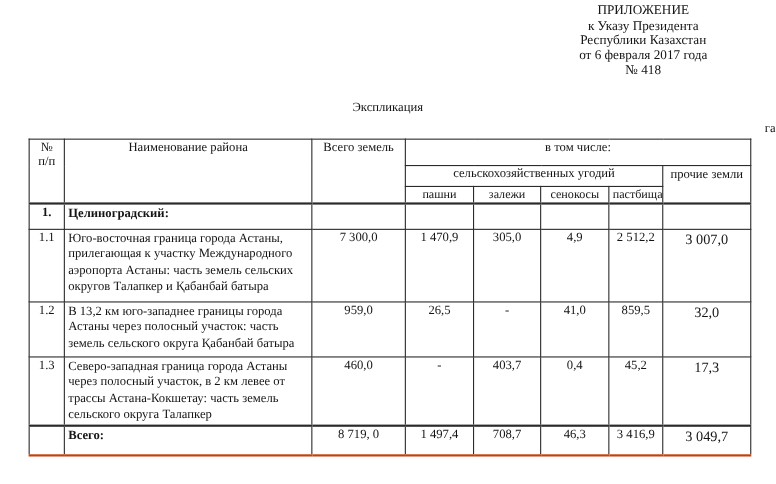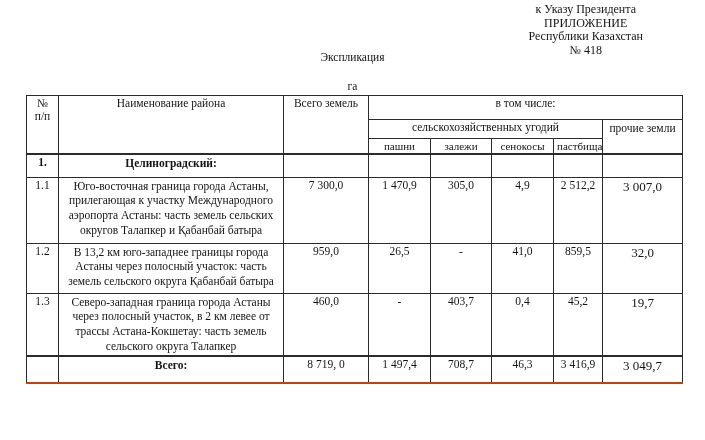--- a/index.html
+++ b/index.html
@@ -18,28 +18,28 @@
   .decree-ref {
     position: absolute;
     top: 3px;
     right: 62px;
     text-align: center;
     font-size: 12px;
     line-height: 13.5px;
     white-space: nowrap;
   }
   .doc-title {
-    margin-top: 50px;
+    margin-top: 91px;
     text-align: center;
     font-size: 11.5px;
     line-height: 14px;
   }
   .unit-label {
-    margin-top: 16px;
-    text-align: center;
+    margin-top: 6px;
+    text-align: right;
     font-size: 11.5px;
     line-height: 13px;
   }
   table.expl {
     border-collapse: collapse;
     table-layout: fixed;
     width: 656px;
     margin-left: 26px;
     margin-top: 2px;
     font-size: 11.5px;
@@ -57,39 +57,40 @@
   th.top-align { vertical-align: top; padding-top: 3px; }
   th.mid { vertical-align: middle; margin-left: 24px; }
   tr.h1 { height: 24px; }
   tr.h2 { height: 19px; }
   tr.h3 { height: 15px; font-size: 11px; }
   th.prochie { vertical-align: middle; line-height: 14px; margin-top: 38px; }
   
   tbody tr:first-child td { border-top: 2px solid #2b2b2b; }
   
   td.c-num { text-align: center; padding-top: 3px; }
-  td.c-name { padding-left: 5px; padding-top: 3px; line-height: 14.8px; text-align: center; }
+  td.c-name { padding-left: 5px; padding-top: 3px; line-height: 14.8px; }
   td.c-val { text-align: center; padding-top: 3px; }
   td.c-last { text-align: center; font-size: 13px; padding-top: 4px; }
   tr.r-section { height: 23px; }
   tr.r-section td { font-weight: bold; }
   tr.r-11 { height: 66px; }
   tr.r-12 { height: 50px; }
   tr.r-13 { height: 62px; }
   tr.r-total { height: 27px; }
   tr.r-total td { border-top: 2px solid #2b2b2b; border-bottom: 2px solid #c2410c; }
   tr.r-total td.c-name { font-weight: bold; }
 </style>
 </head>
 <body>
 
 <div class="decree-ref">
+  <div>ПРИЛОЖЕНИЕ</div>
   <div>к Указу Президента</div>
-  <div>ПРИЛОЖЕНИЕ</div>
   <div>Республики Казахстан</div>
+  <div>от  6 февраля 2017 года</div>
   <div>№ 418</div>
 </div>
 
 <div class="doc-title">
   <div>Экспликация</div>
 </div>
 
 <div class="unit-label">га</div>
 
 <table class="expl">
@@ -154,21 +155,21 @@
       <td class="c-last">32,0</td>
     </tr>
     <tr class="r-13">
       <td class="c-num">1.3</td>
       <td class="c-name">Северо-западная граница города Астаны через полосный участок, в 2 км левее от трассы Астана-Кокшетау: часть земель сельского округа Талапкер</td>
       <td class="c-val">460,0</td>
       <td class="c-val">-</td>
       <td class="c-val">403,7</td>
       <td class="c-val">0,4</td>
       <td class="c-val">45,2</td>
-      <td class="c-last">19,7</td>
+      <td class="c-last">17,3</td>
     </tr>
     <tr class="r-total">
       <td class="c-num"></td>
       <td class="c-name">Всего:</td>
       <td class="c-val">8 719, 0</td>
       <td class="c-val">1 497,4</td>
       <td class="c-val">708,7</td>
       <td class="c-val">46,3</td>
       <td class="c-val">3 416,9</td>
       <td class="c-last">3 049,7</td>

